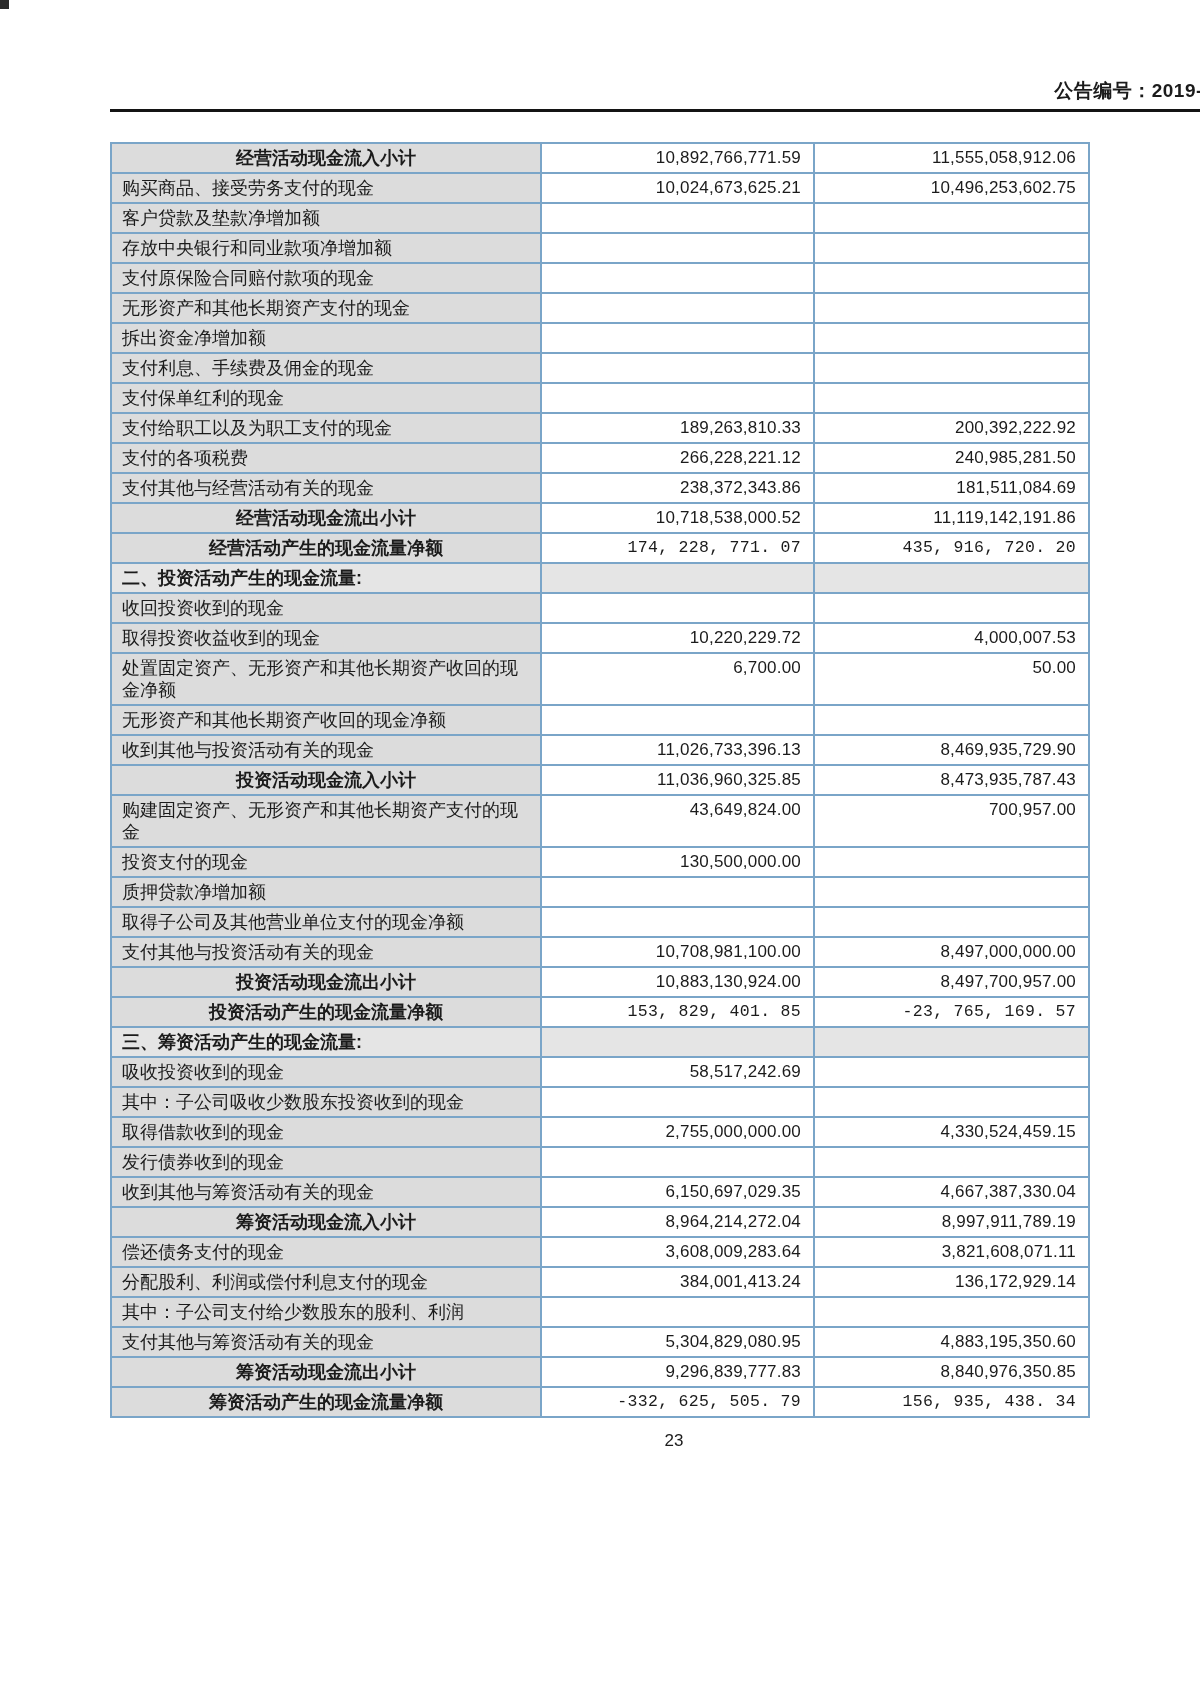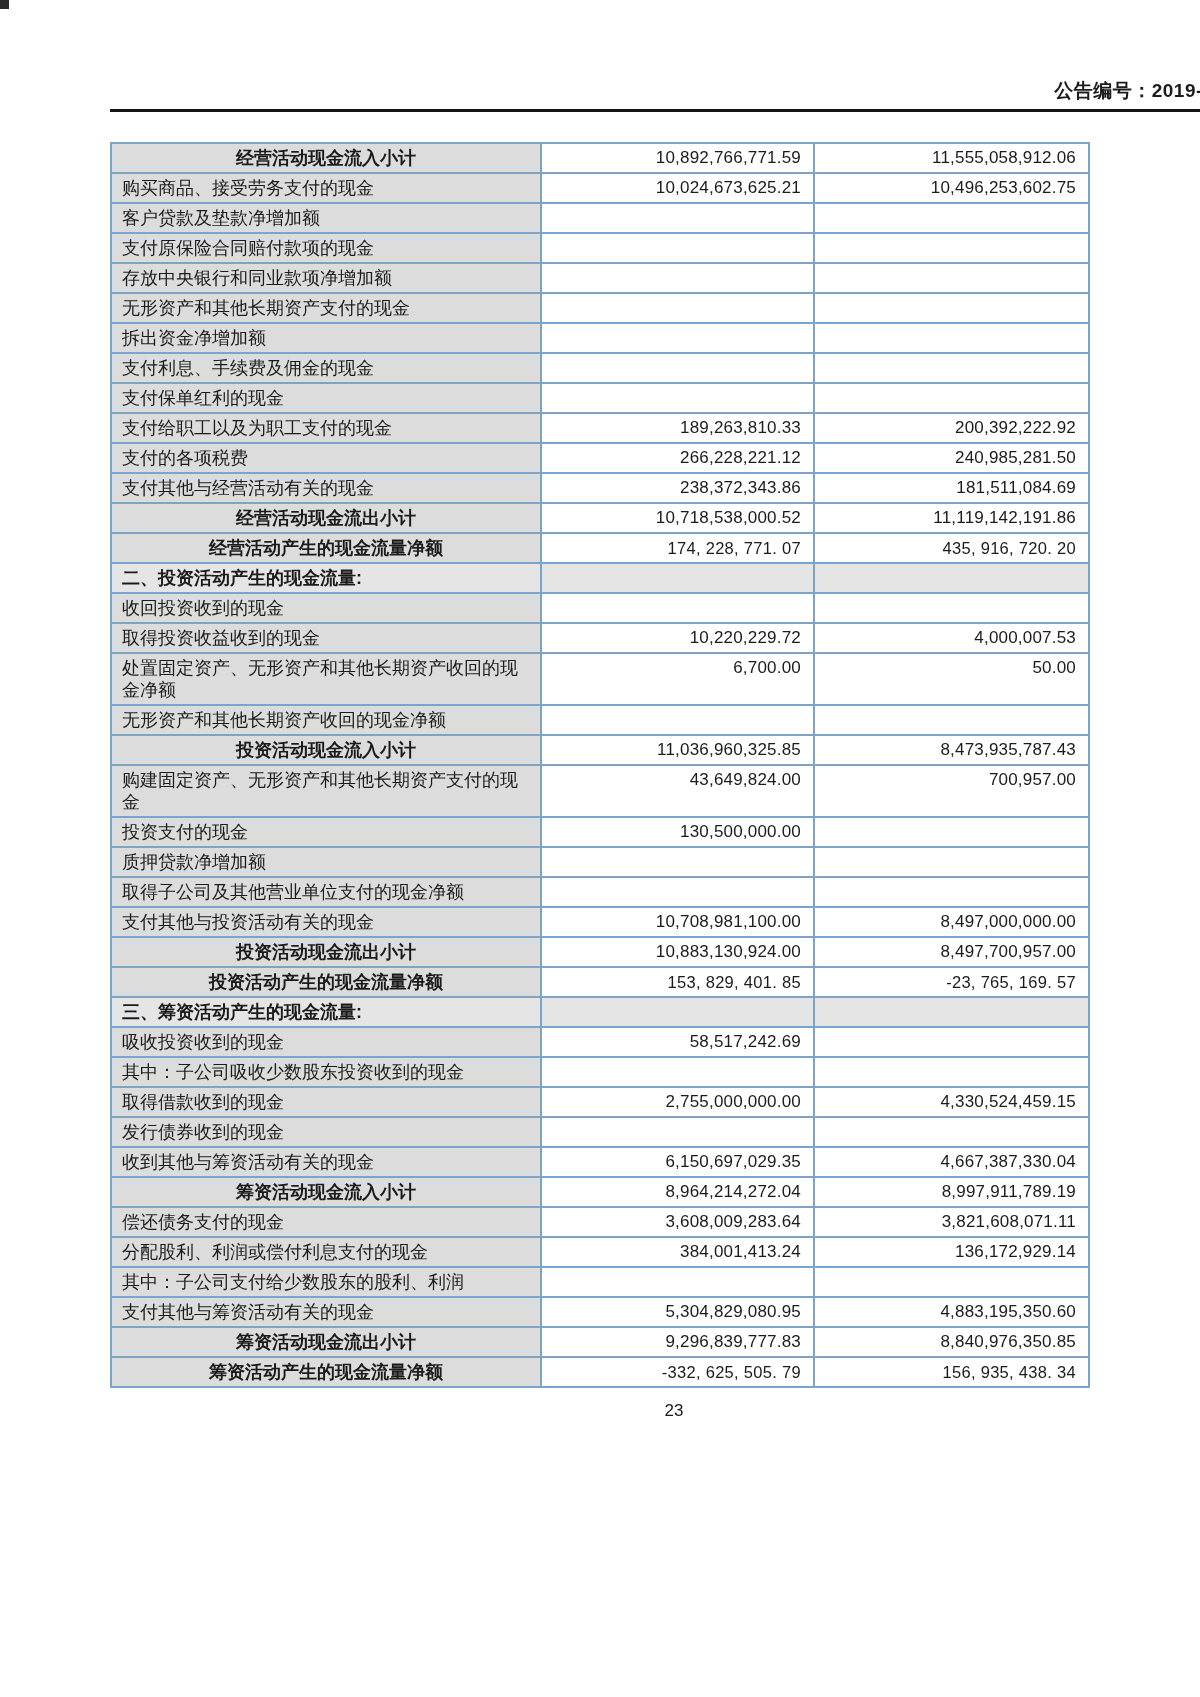--- a/index.html
+++ b/index.html
@@ -38,21 +38,21 @@
     vertical-align: top;
     overflow: hidden;
   }
   td.label-cell { background: #dcdcdc; text-align: left; }
   td.value-cell { text-align: right; padding-right: 12px; font-size: 17px; letter-spacing: 0.2px; }
   tr.row-subtotal td.label-cell,
   tr.row-net td.label-cell { text-align: center; font-weight: bold; padding-left: 10px; }
   tr.row-section td { background: #e5e5e5; }
   tr.row-section td.label-cell { font-weight: bold; }
   tr.row-net td.value-cell {
-    font-family: Liberation Sans, sans-serif;
+    font-family: Liberation Mono, monospace;
     font-size: 16.5px; letter-spacing: 0.3px;
   }
   .footer { text-align: center; margin-top: 13px; font-size: 17px; }
 </style>
 </head>
 <body>
 
 <div class="corner-artifact"></div>
 
 <div class="page">
@@ -77,26 +77,26 @@
           <td class="label-cell">购买商品、接受劳务支付的现金</td>
           <td class="value-cell">10,024,673,625.21</td>
           <td class="value-cell">10,496,253,602.75</td>
         </tr>
         <tr class="row-item">
           <td class="label-cell">客户贷款及垫款净增加额</td>
           <td class="value-cell"></td>
           <td class="value-cell"></td>
         </tr>
         <tr class="row-item">
+          <td class="label-cell">存放中央银行和同业款项净增加额</td>
+          <td class="value-cell"></td>
+          <td class="value-cell"></td>
+        </tr>
+        <tr class="row-item">
           <td class="label-cell">支付原保险合同赔付款项的现金</td>
-          <td class="value-cell"></td>
-          <td class="value-cell"></td>
-        </tr>
-        <tr class="row-item">
-          <td class="label-cell">存放中央银行和同业款项净增加额</td>
           <td class="value-cell"></td>
           <td class="value-cell"></td>
         </tr>
         <tr class="row-item">
           <td class="label-cell">无形资产和其他长期资产支付的现金</td>
           <td class="value-cell"></td>
           <td class="value-cell"></td>
         </tr>
         <tr class="row-item">
           <td class="label-cell">拆出资金净增加额</td>
@@ -156,20 +156,25 @@
         <tr class="row-item">
           <td class="label-cell">处置固定资产、无形资产和其他长期资产收回的现金净额</td>
           <td class="value-cell">6,700.00</td>
           <td class="value-cell">50.00</td>
         </tr>
         <tr class="row-item">
           <td class="label-cell">无形资产和其他长期资产收回的现金净额</td>
           <td class="value-cell"></td>
           <td class="value-cell"></td>
         </tr>
+        <tr class="row-item">
+          <td class="label-cell">收到其他与投资活动有关的现金</td>
+          <td class="value-cell">11,026,733,396.13</td>
+          <td class="value-cell">8,469,935,729.90</td>
+        </tr>
         <tr class="row-subtotal">
           <td class="label-cell">投资活动现金流入小计</td>
           <td class="value-cell">11,036,960,325.85</td>
           <td class="value-cell">8,473,935,787.43</td>
         </tr>
         <tr class="row-item">
           <td class="label-cell">购建固定资产、无形资产和其他长期资产支付的现金</td>
           <td class="value-cell">43,649,824.00</td>
           <td class="value-cell">700,957.00</td>
         </tr>

